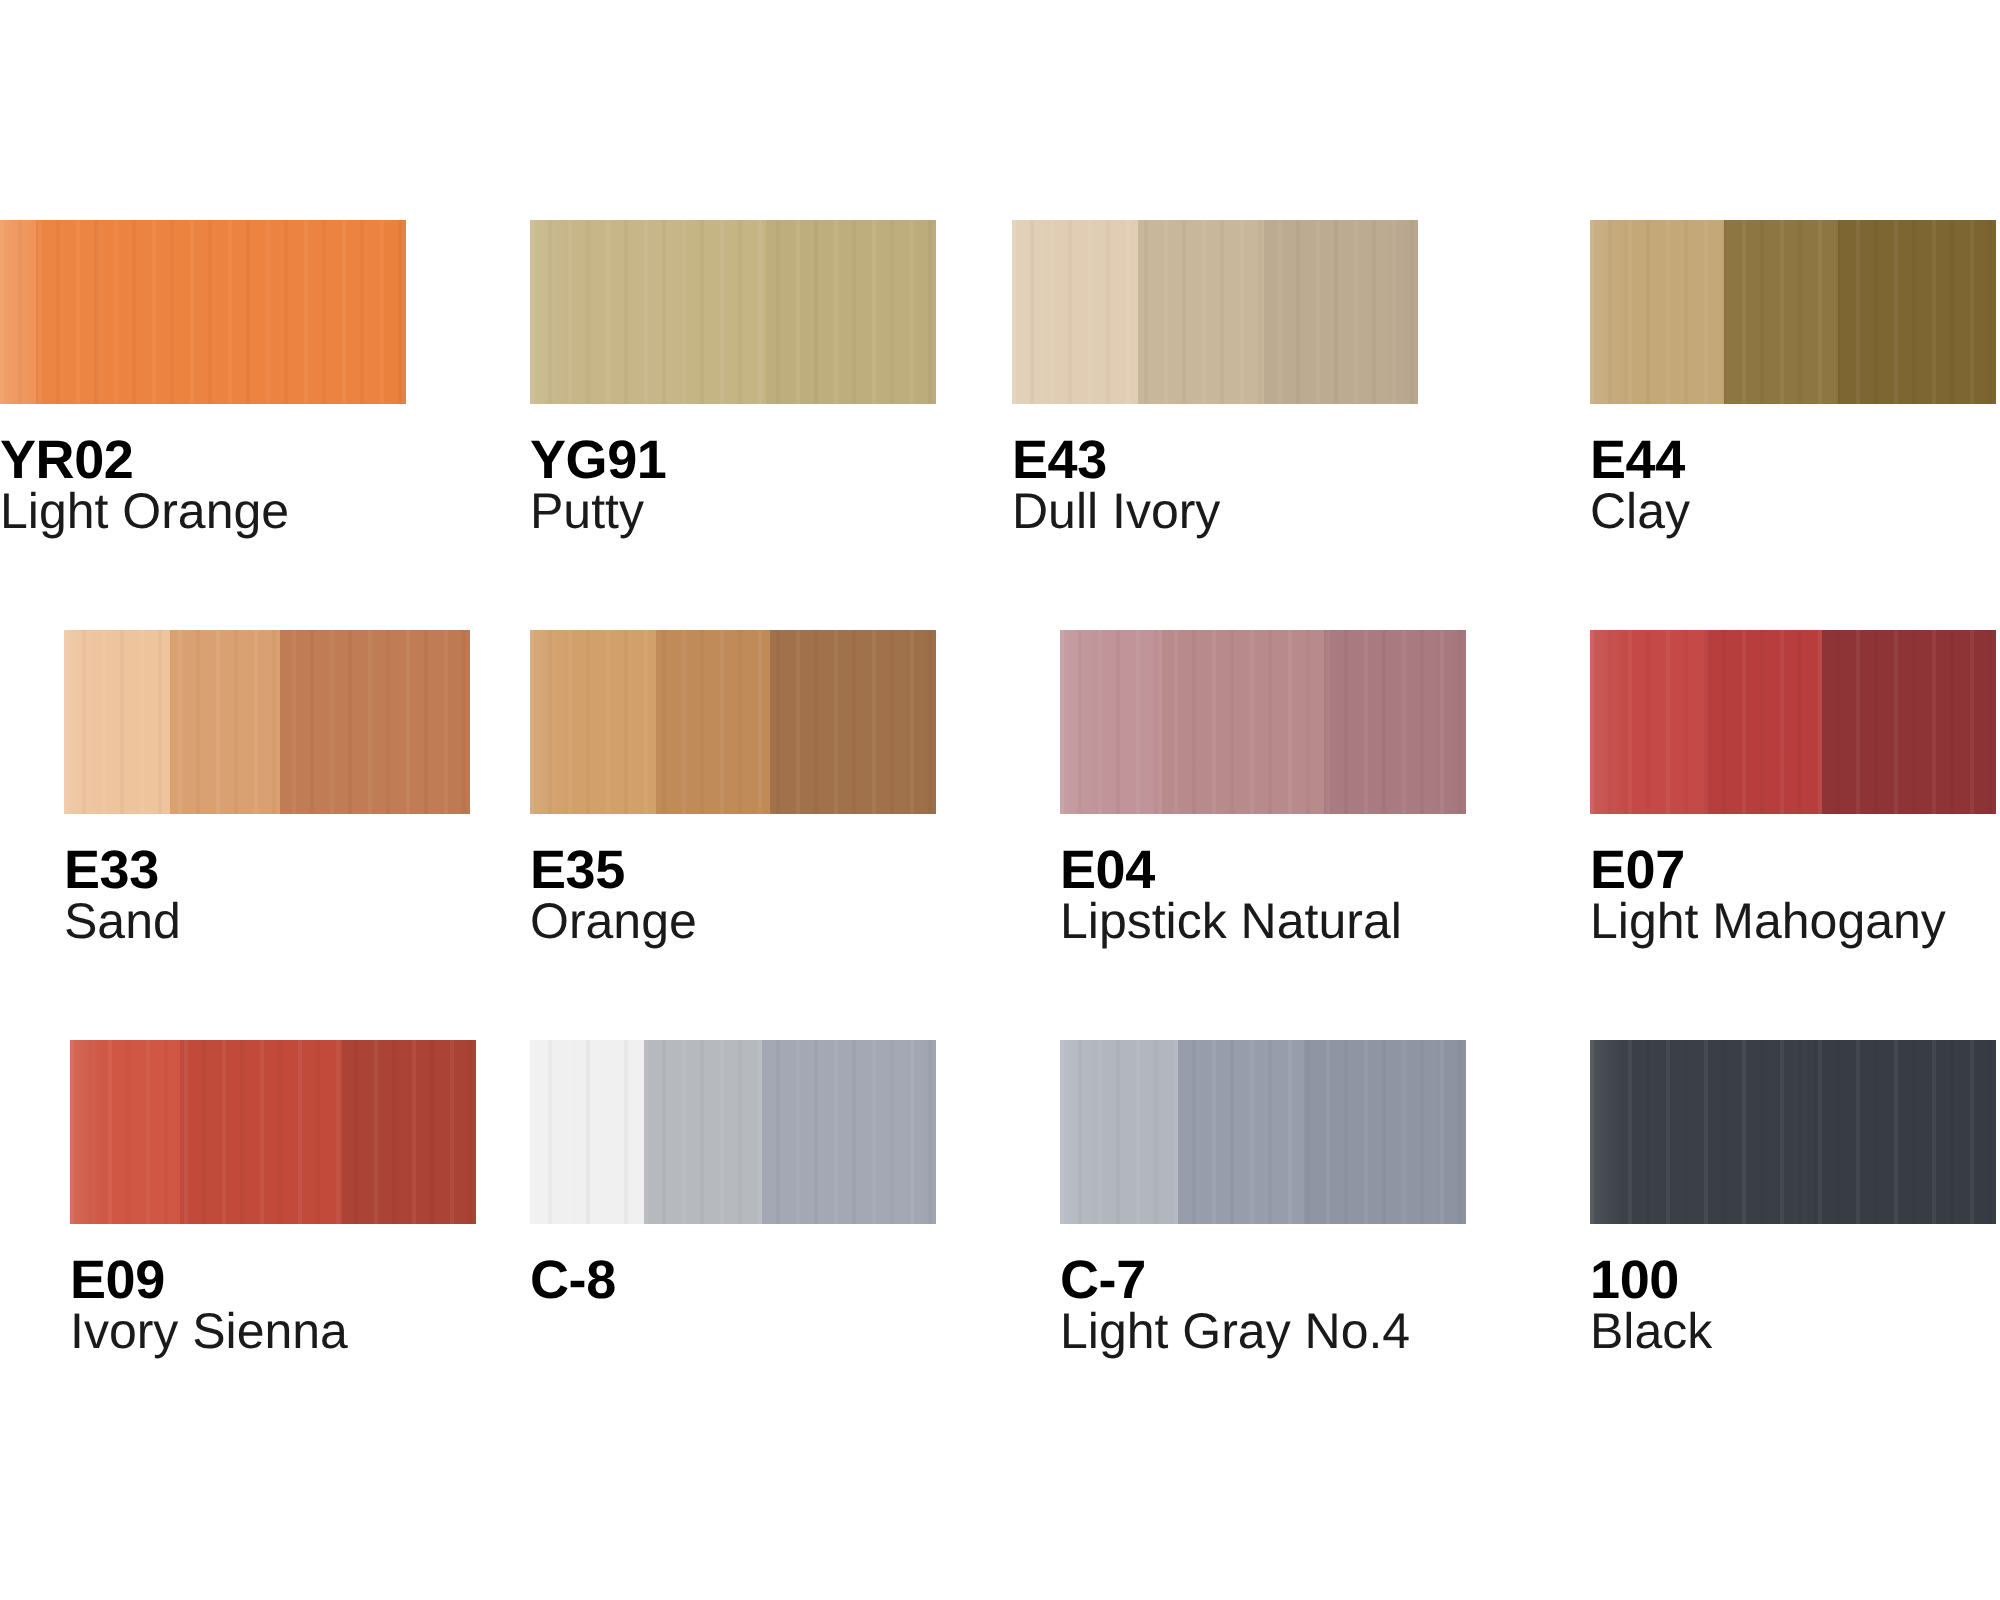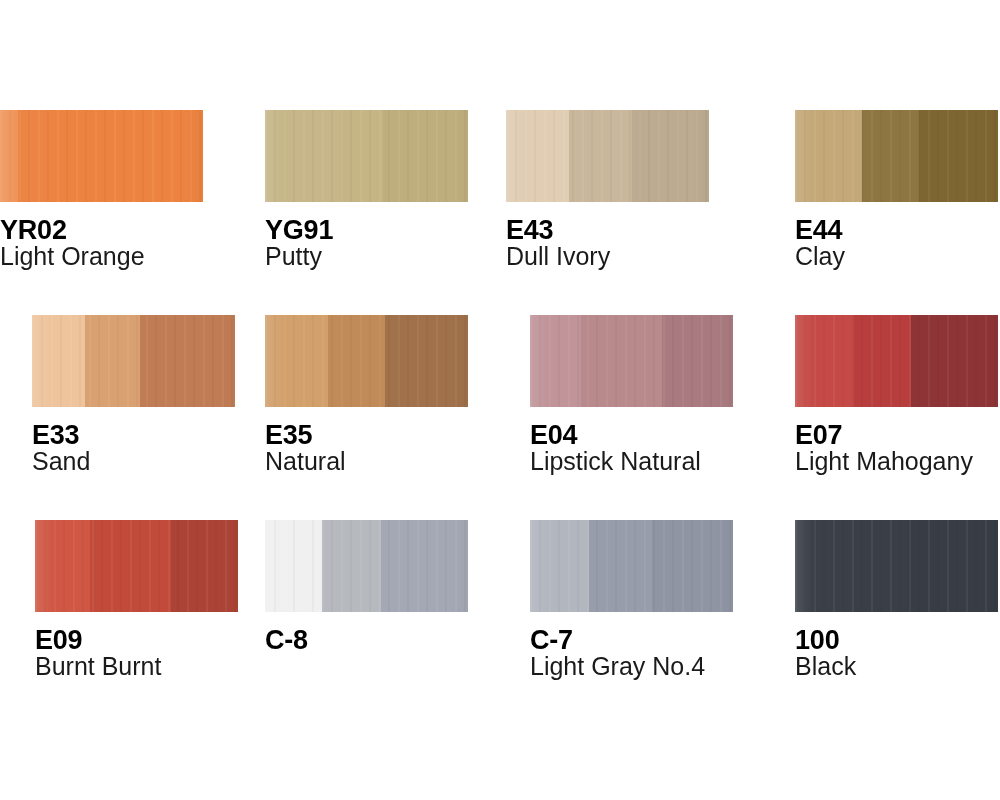--- a/index.html
+++ b/index.html
@@ -165,21 +165,21 @@
       <div class="swatch-chip">
         <div class="bands">
           <div class="band" style="background: rgb(210, 160, 107); width: 31%;"></div>
           <div class="band" style="background: rgb(192, 139, 88); width: 28%;"></div>
           <div class="band" style="background: rgb(160, 113, 74); width: 41%;"></div>
         </div>
         <div class="streaks"></div>
         <div class="sheen"></div>
       </div>
       <div class="swatch-code">E35</div>
-      <div class="swatch-name">Natural</div>
+      <div class="swatch-name">Orange</div>
     </div>
     <div class="swatch-cell" style="left: 530px; top: 315px;">
       <div class="swatch-chip">
         <div class="bands">
           <div class="band" style="background: rgb(192, 148, 153); width: 25%;"></div>
           <div class="band" style="background: rgb(184, 138, 140); width: 40%;"></div>
           <div class="band" style="background: rgb(169, 122, 128); width: 35%;"></div>
         </div>
         <div class="streaks"></div>
         <div class="sheen"></div>
@@ -204,21 +204,21 @@
       <div class="swatch-chip">
         <div class="bands">
           <div class="band" style="background: rgb(208, 87, 68); width: 27%;"></div>
           <div class="band" style="background: rgb(193, 74, 58); width: 40%;"></div>
           <div class="band" style="background: rgb(171, 68, 54); width: 33%;"></div>
         </div>
         <div class="streaks"></div>
         <div class="sheen"></div>
       </div>
       <div class="swatch-code">E09</div>
-      <div class="swatch-name">Burnt Burnt</div>
+      <div class="swatch-name">Ivory Sienna</div>
     </div>
     <div class="swatch-cell" style="left: 265px; top: 520px;">
       <div class="swatch-chip">
         <div class="bands">
           <div class="band" style="background: rgb(239, 240, 239); width: 28%;"></div>
           <div class="band" style="background: rgb(182, 186, 191); width: 29%;"></div>
           <div class="band" style="background: rgb(163, 168, 180); width: 43%;"></div>
         </div>
         <div class="streaks"></div>
         <div class="sheen"></div>

